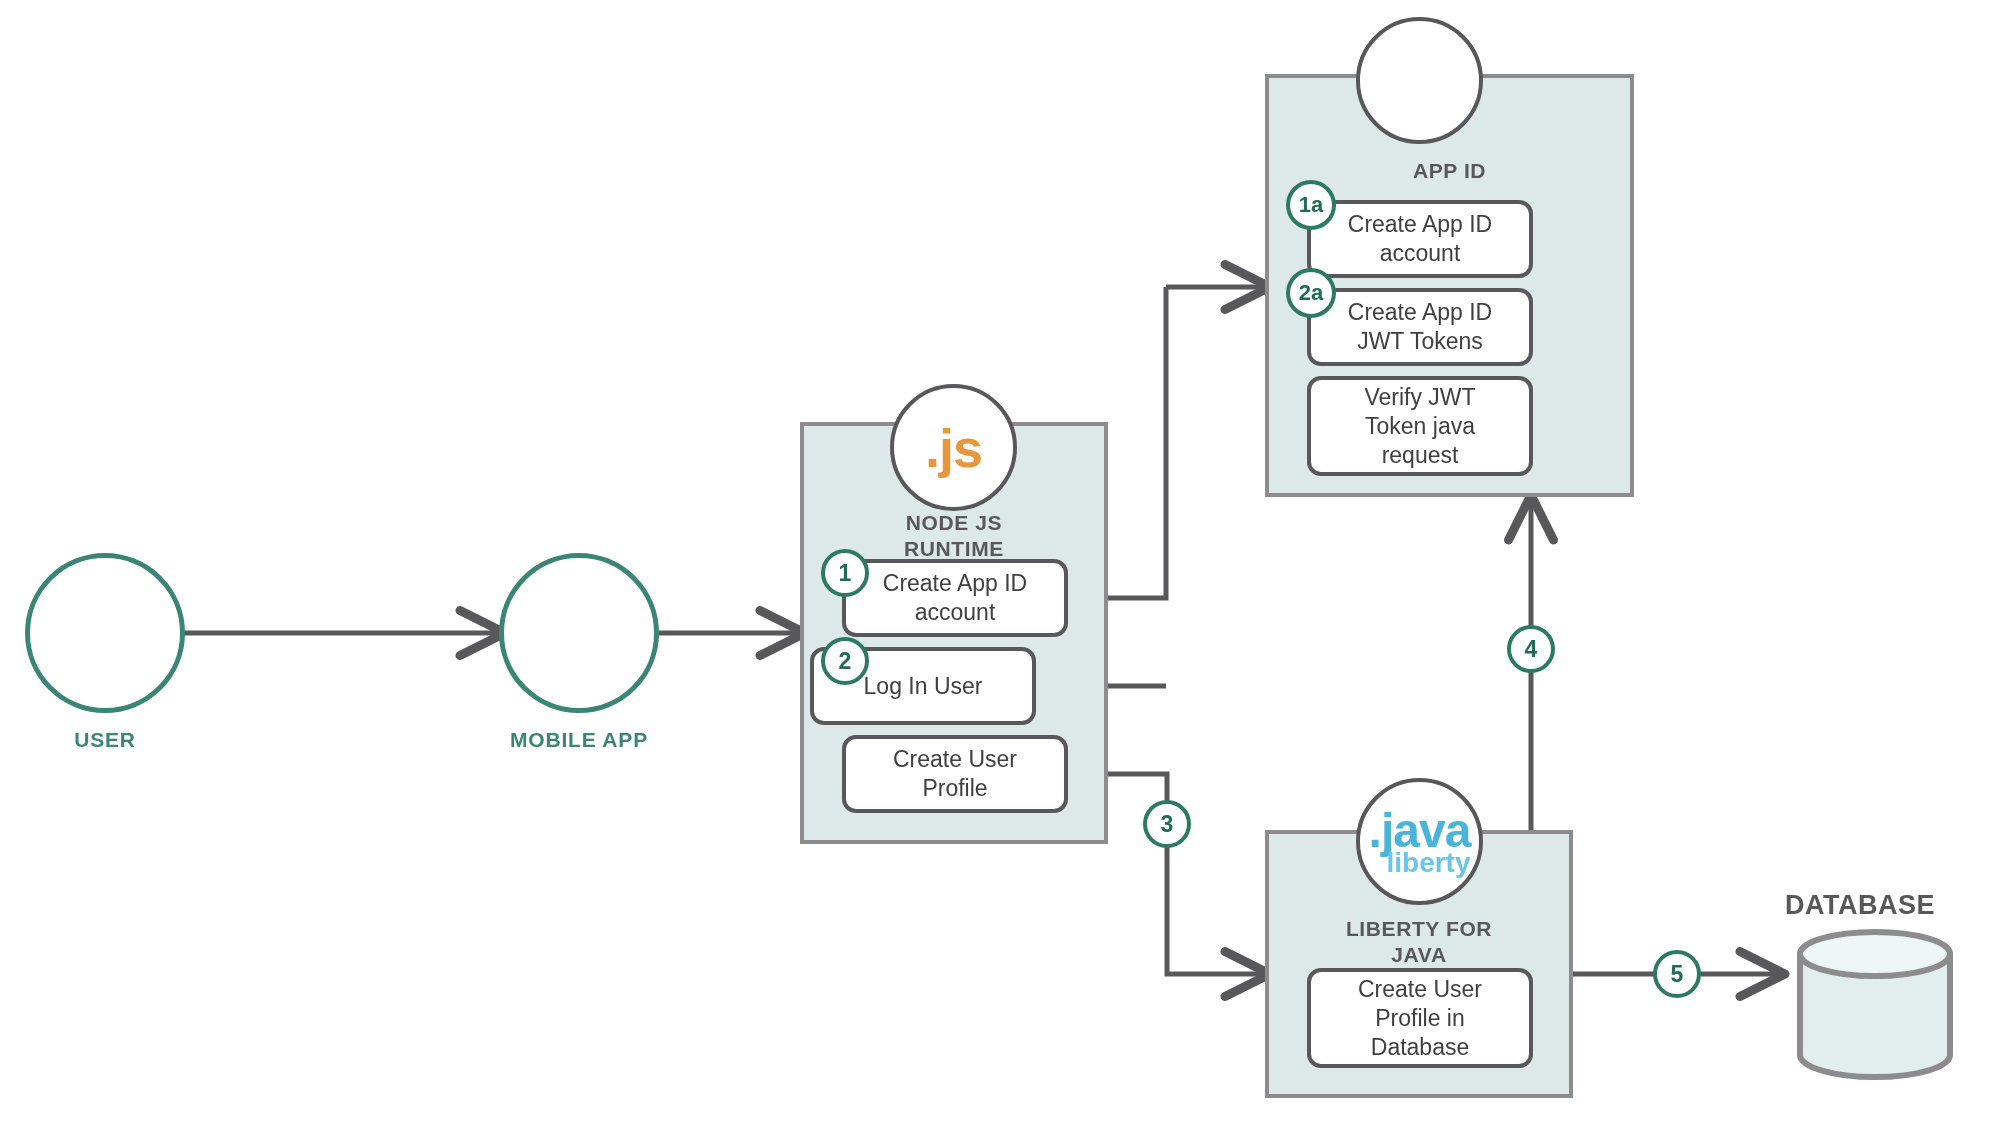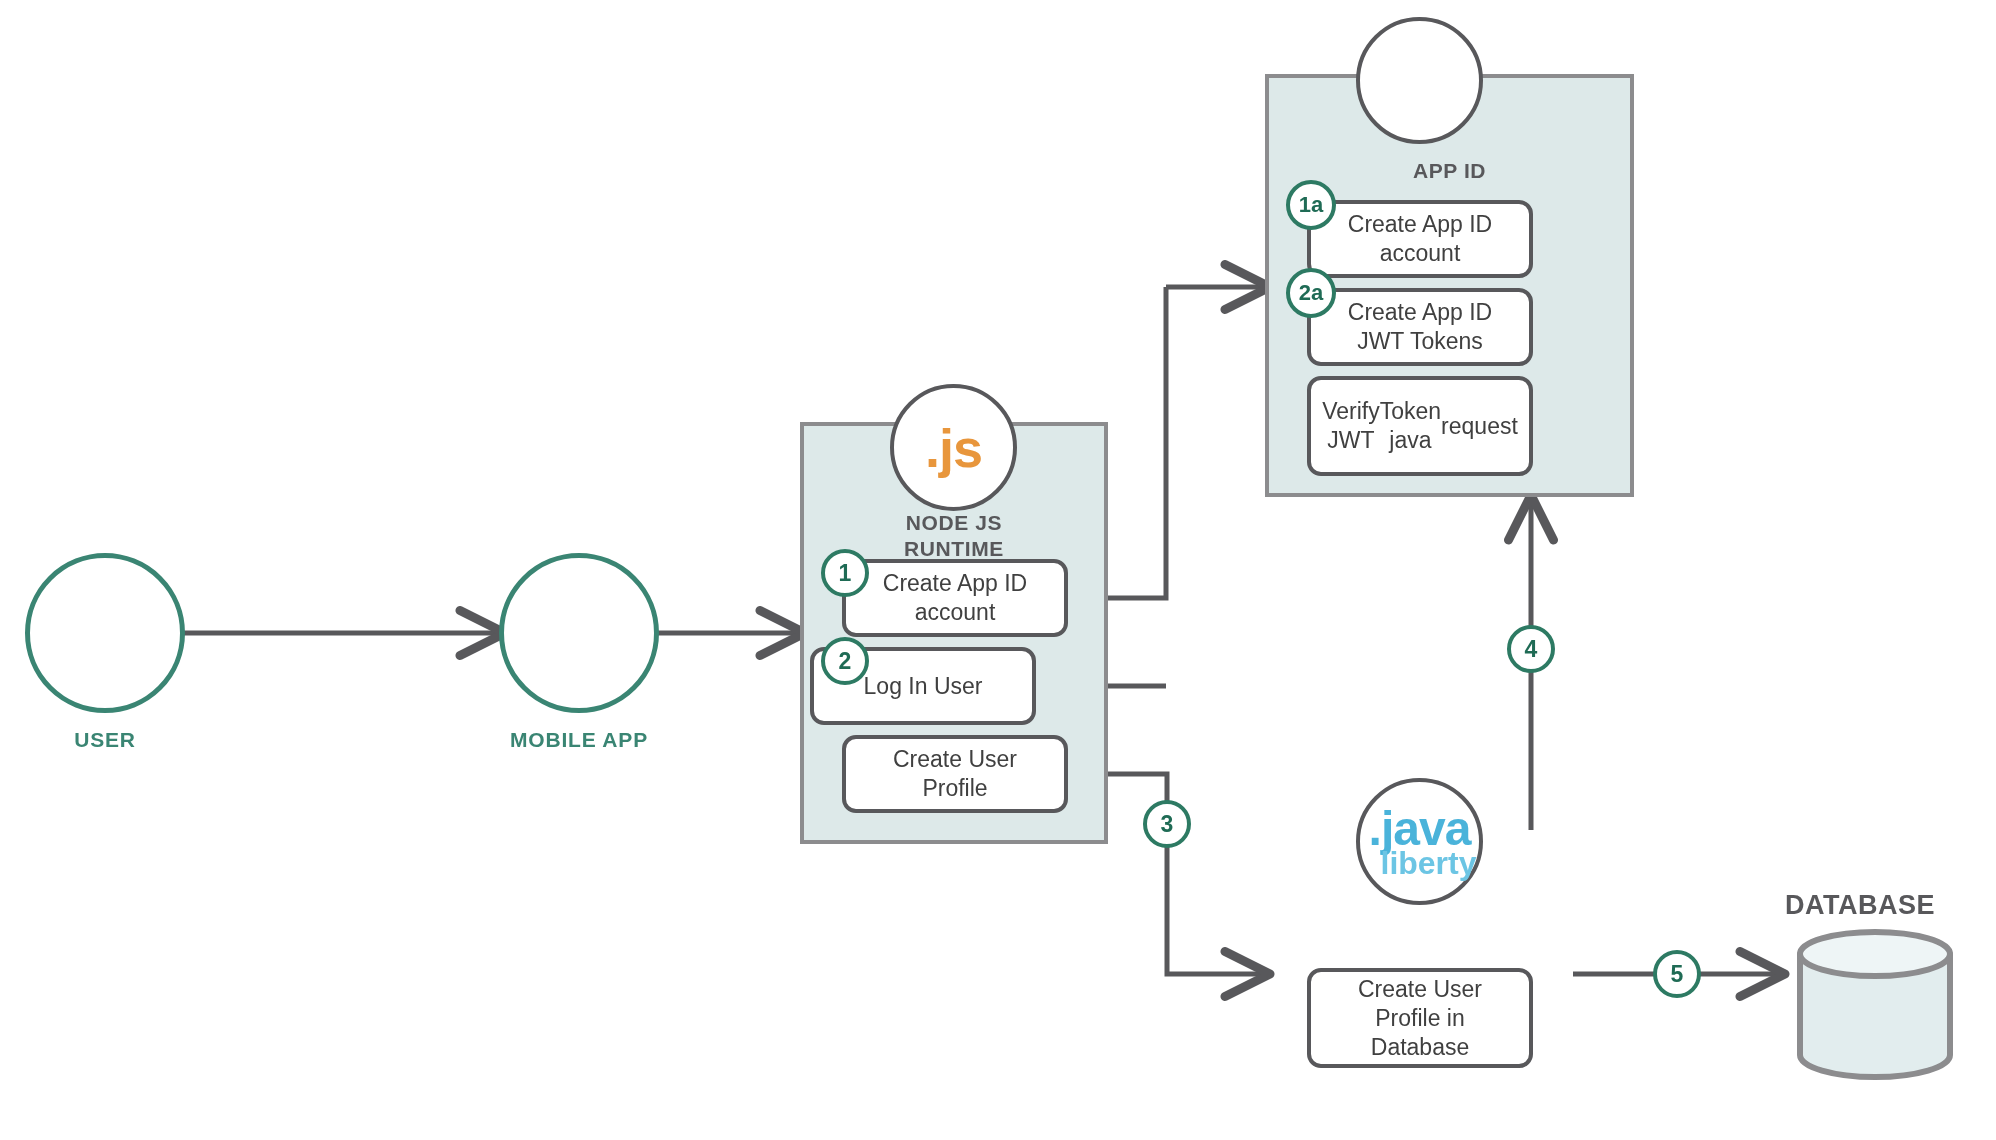--- a/index.html
+++ b/index.html
@@ -136,21 +136,21 @@
     line-height: 1;
   }
   .java-main {
     font-size: 48px;
     font-weight: bold;
     color: #4ab3da;
     letter-spacing: -1px;
     display: block;
   }
   .java-sub {
-    font-size: 32px;
+    font-size: 28px;
     font-weight: bold;
     color: #6cc5e4;
     display: block;
     margin-top: -6px;
     margin-left: 18px;
   }
 </style>
 </head>
 <body>
 
@@ -251,26 +251,30 @@
     <span>account</span>
   </div>
   <div class="step-badge small" style="left:1286px; top:180px; width:50px; height:50px;">1a</div>
 
   <div class="action-card" style="left:1307px; top:288px; width:226px; height:78px; flex-direction:column;">
     <span>Create App ID</span>
     <span>JWT Tokens</span>
   </div>
   <div class="step-badge small" style="left:1286px; top:268px; width:50px; height:50px;">2a</div>
 
-  <div class="action-card" style="left:1307px; top:376px; width:226px; height:100px; flex-direction:row;">
+  <div class="action-card" style="left:1307px; top:376px; width:226px; height:100px; flex-direction:column;">
     <span>Verify JWT</span>
     <span>Token java</span>
     <span>request</span>
   </div>
 
+  <div class="container-box" style="left:1265px; top:830px; width:308px; height:268px;">
+    <div class="container-title" style="top:82px;">LIBERTY FOR</div>
+    <div class="container-title" style="top:108px;">JAVA</div>
+  </div>
 
   <div class="logo-circle" style="left:1356px; top:778px; width:127px; height:127px;">
     <div class="java-logo">
       <span class="java-main">.java</span>
       <span class="java-sub">liberty</span>
     </div>
   </div>
 
   <div class="action-card" style="left:1307px; top:968px; width:226px; height:100px; flex-direction:column;">
     <span>Create User</span>

